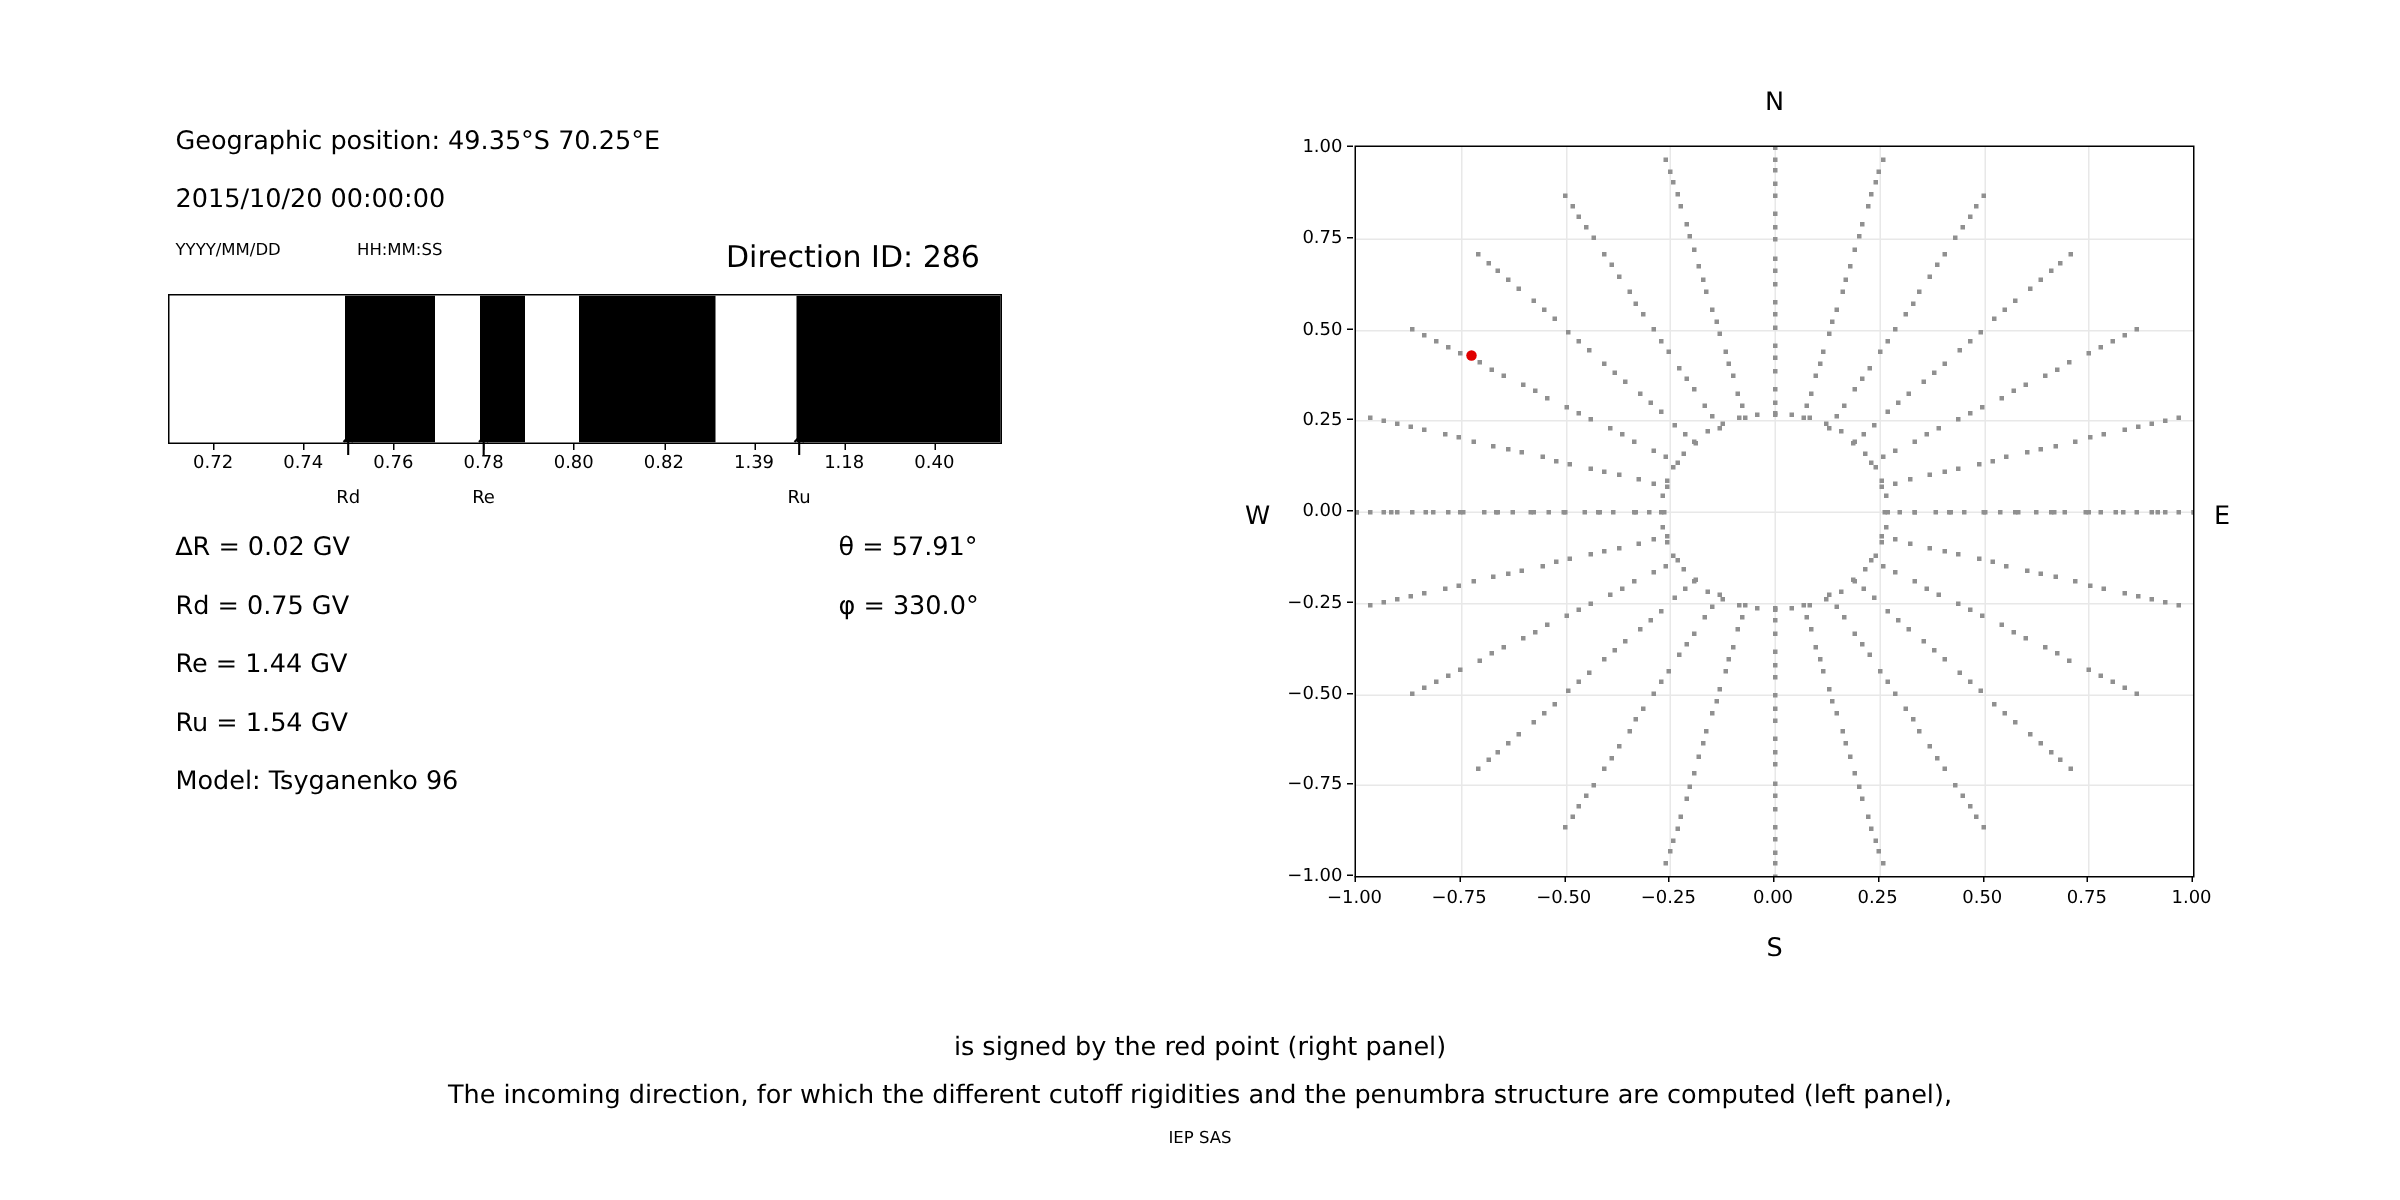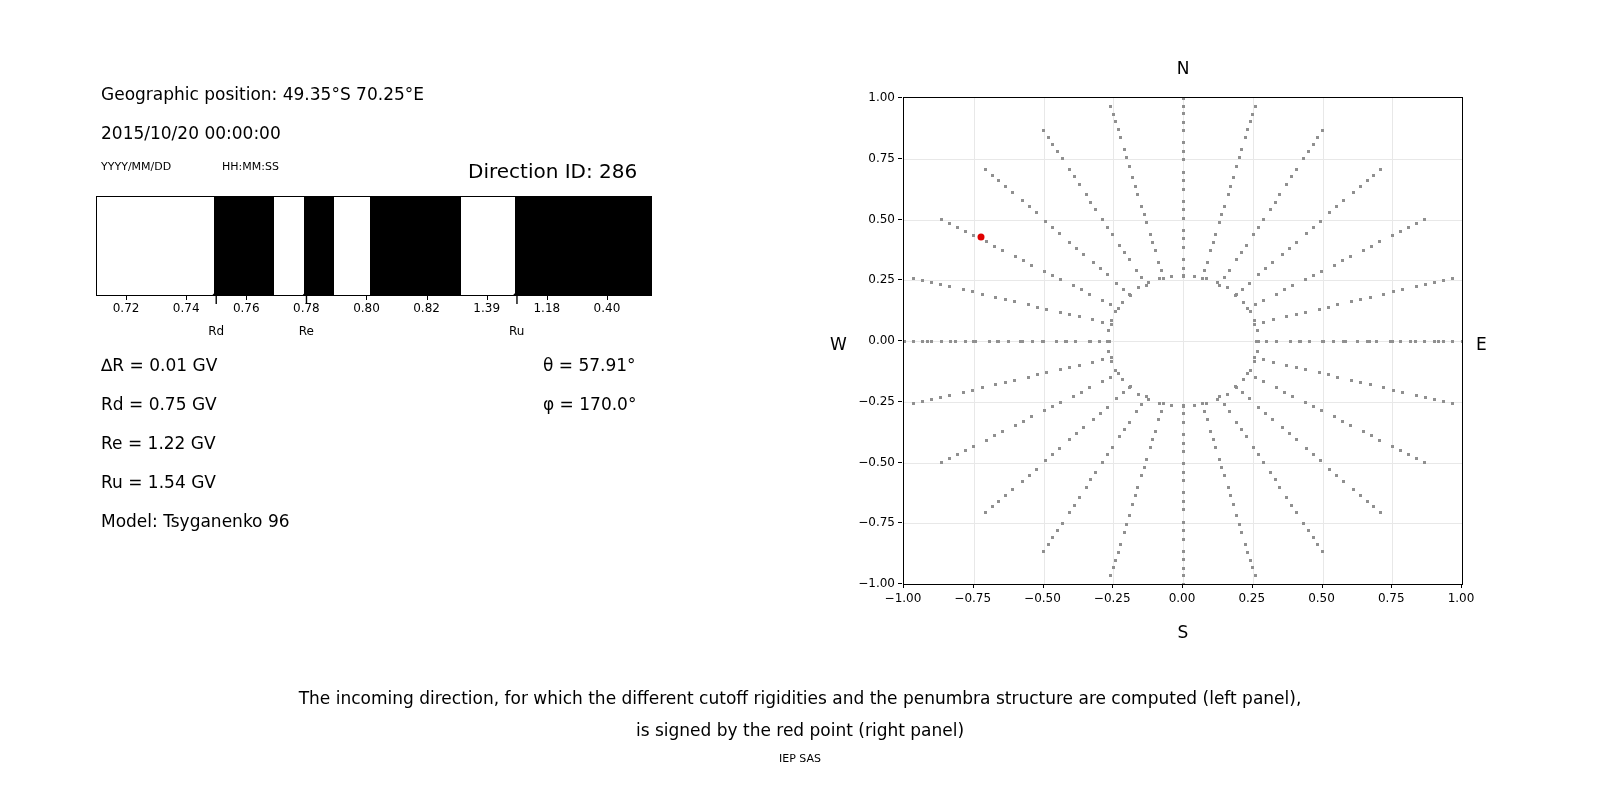--- a/index.html
+++ b/index.html
@@ -12,21 +12,21 @@
     height: 800px;
     position: relative;
     font-family: "DejaVu Sans", "Liberation Sans", sans-serif;
     color: #000000;
     overflow: hidden;
   }
   .abs { position: absolute; }
 
   
   #left-panel {
-    left: 0; top: 0; width: 760px; height: 660px;
+    left: 16px; top: 0; width: 760px; height: 660px;
   }
   #geo-position {
     left: 101px; top: 84px;
     font-size: 17px;
     white-space: nowrap;
   }
   #datetime {
     left: 101px; top: 123px;
     font-size: 17px;
     white-space: nowrap;
@@ -238,27 +238,27 @@
         <div class="tick-label" style="left: 510.919px;">0.40</div>
         <div class="marker-arrow" style="left: 120.216px; top: -6px;">↑</div>
         <div class="marker-label" style="left: 120.216px; top: 28px;">Rd</div>
         <div class="marker-arrow" style="left: 210.378px; top: -6px;">↑</div>
         <div class="marker-label" style="left: 210.378px; top: 28px;">Re</div>
         <div class="marker-arrow" style="left: 420.757px; top: -6px;">↑</div>
         <div class="marker-label" style="left: 420.757px; top: 28px;">Ru</div>
       </div>
   </div>
 
-  <div class="stat-line" id="stat-dR">∆R = 0.01 GV</div>
+  <div class="stat-line" id="stat-dR">∆R = 0.02 GV</div>
   <div class="stat-line" id="stat-Rd">Rd = 0.75 GV</div>
-  <div class="stat-line" id="stat-Re">Re = 1.22 GV</div>
+  <div class="stat-line" id="stat-Re">Re = 1.44 GV</div>
   <div class="stat-line" id="stat-Ru">Ru = 1.54 GV</div>
   <div class="stat-line" id="stat-model">Model: Tsyganenko 96</div>
   <div class="stat-line" id="stat-theta">θ = 57.91°</div>
-  <div class="stat-line" id="stat-phi">φ = 170.0°</div>
+  <div class="stat-line" id="stat-phi">φ = 330.0°</div>
 </div>
 
 <div class="abs" id="right-panel">
   <div class="compass" id="compass-n">N</div>
   <div class="compass" id="compass-s">S</div>
   <div class="compass" id="compass-w">W</div>
   <div class="compass" id="compass-e">E</div>
 
   <div id="plot-frame">
       <div class="gridline-v" style="left: 69.75px;"></div>
@@ -849,16 +849,16 @@
       <div class="plot-tick-y" style="left: 98px; top: 218.5px;"></div>
       <div class="plot-tick-label-y" style="left: 48px; width: 47px; top: 218.5px;">0.50</div>
       <div class="plot-tick-y" style="left: 98px; top: 157.75px;"></div>
       <div class="plot-tick-label-y" style="left: 48px; width: 47px; top: 157.75px;">0.75</div>
       <div class="plot-tick-y" style="left: 98px; top: 97px;"></div>
       <div class="plot-tick-label-y" style="left: 48px; width: 47px; top: 97px;">1.00</div>
     </div>
 </div>
 
 <div class="abs" id="caption">
+  <div>is signed by the red point (right panel)</div>
   <div>The incoming direction, for which the different cutoff rigidities and the penumbra structure are computed (left panel),</div>
-  <div>is signed by the red point (right panel)</div>
 </div>
 <div class="abs" id="footer">IEP SAS</div>
 
 </body></html>

